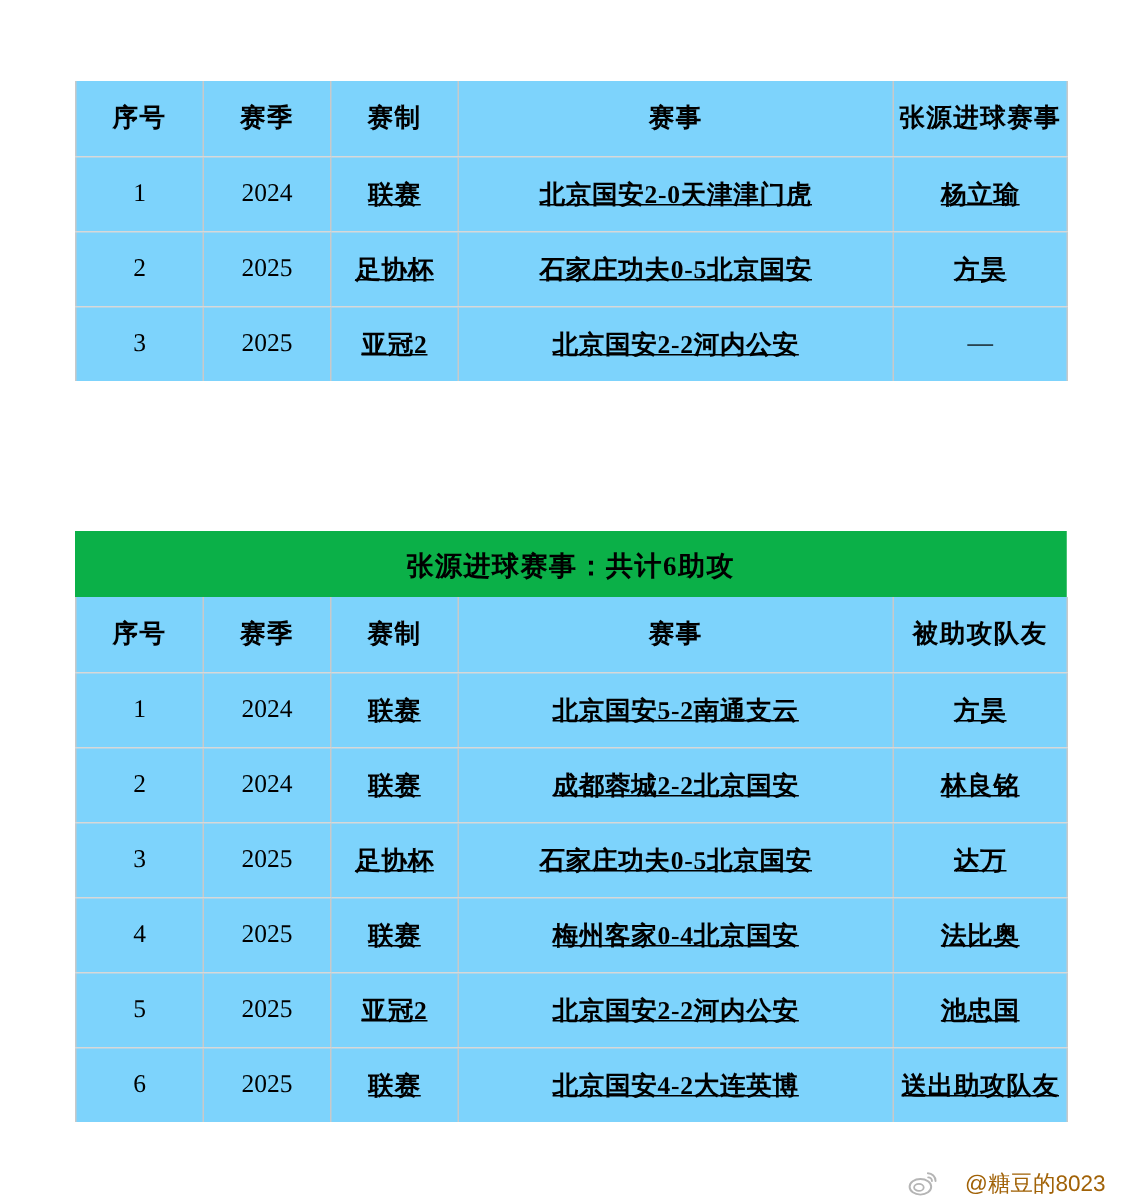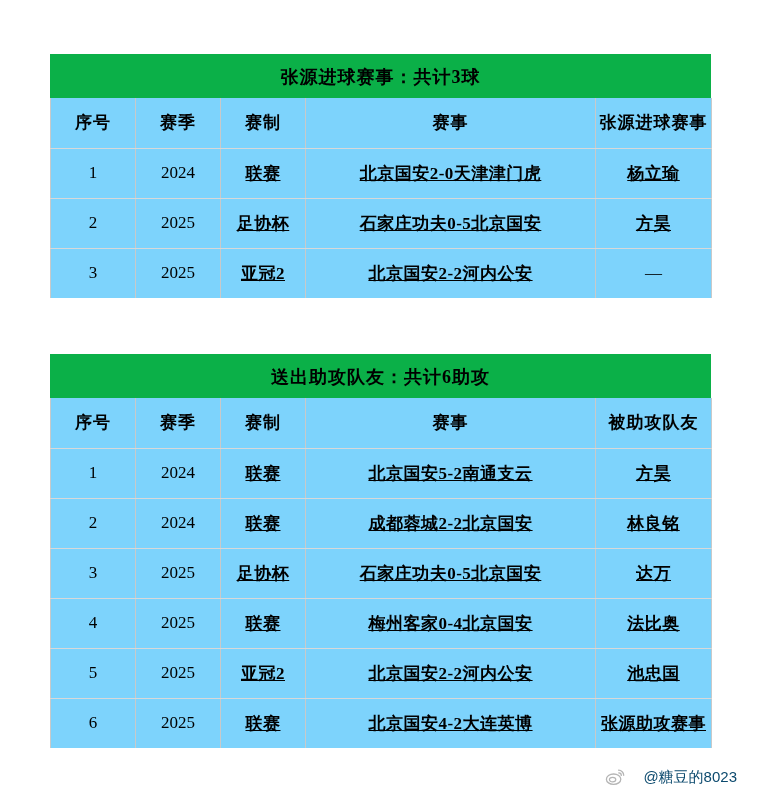--- a/index.html
+++ b/index.html
@@ -85,43 +85,42 @@
     text-decoration: underline;
   }
   table.stat td.dash {
     font-weight: normal;
     letter-spacing: 0;
   }
 
   .watermark {
     position: absolute;
     right: 24px;
-    bottom: 14px;
+    bottom: 2px;
     display: flex;
     align-items: center;
     gap: 18px;
-    color: #0c4a6e;
+    color: #a16207;
     font-size: 15px;
     font-family: "Liberation Sans", sans-serif;
   }
   .wb-logo {
     width: 20px;
     height: 20px;
     position: relative;
     display: inline-block;
   }
   .wb-logo svg { display: block; }
 </style>
 </head>
 <body>
 
 <div class="page">
 
   <div class="block block-goals">
-    <div class="tbl-title">张源进球赛事：共计3球</div>
     <table class="stat">
       <colgroup>
         <col class="c-idx">
           <col class="c-season">
           <col class="c-comp">
           <col class="c-match">
           <col class="c-mate">
       </colgroup>
       <tbody>
         <tr class="head">
@@ -150,21 +149,21 @@
           <td class="season">2025</td>
           <td class="comp">亚冠2</td>
           <td class="match">北京国安2-2河内公安</td>
           <td class="dash">—</td>
         </tr>
       </tbody>
     </table>
   </div>
 
   <div class="block block-assists">
-    <div class="tbl-title">送出助攻队友：共计6助攻</div>
+    <div class="tbl-title">张源进球赛事：共计6助攻</div>
     <table class="stat">
       <colgroup>
         <col class="c-idx">
           <col class="c-season">
           <col class="c-comp">
           <col class="c-match">
           <col class="c-mate">
       </colgroup>
       <tbody>
         <tr class="head">
@@ -207,21 +206,21 @@
           <td class="season">2025</td>
           <td class="comp">亚冠2</td>
           <td class="match">北京国安2-2河内公安</td>
           <td class="mate">池忠国</td>
         </tr>
         <tr>
           <td class="num">6</td>
           <td class="season">2025</td>
           <td class="comp">联赛</td>
           <td class="match">北京国安4-2大连英博</td>
-          <td class="mate">张源助攻赛事</td>
+          <td class="mate">送出助攻队友</td>
         </tr>
       </tbody>
     </table>
   </div>
 
   <div class="watermark">
     <span class="wb-logo">
       <svg width="20" height="20" viewBox="0 0 20 20" aria-hidden="true">
         <ellipse cx="8.6" cy="12.2" rx="7.2" ry="5.2" fill="none" stroke="#b5b5b5" stroke-width="1.3"></ellipse>
         <ellipse cx="7.6" cy="12.6" rx="3.2" ry="2.3" fill="none" stroke="#b5b5b5" stroke-width="1.2"></ellipse>

